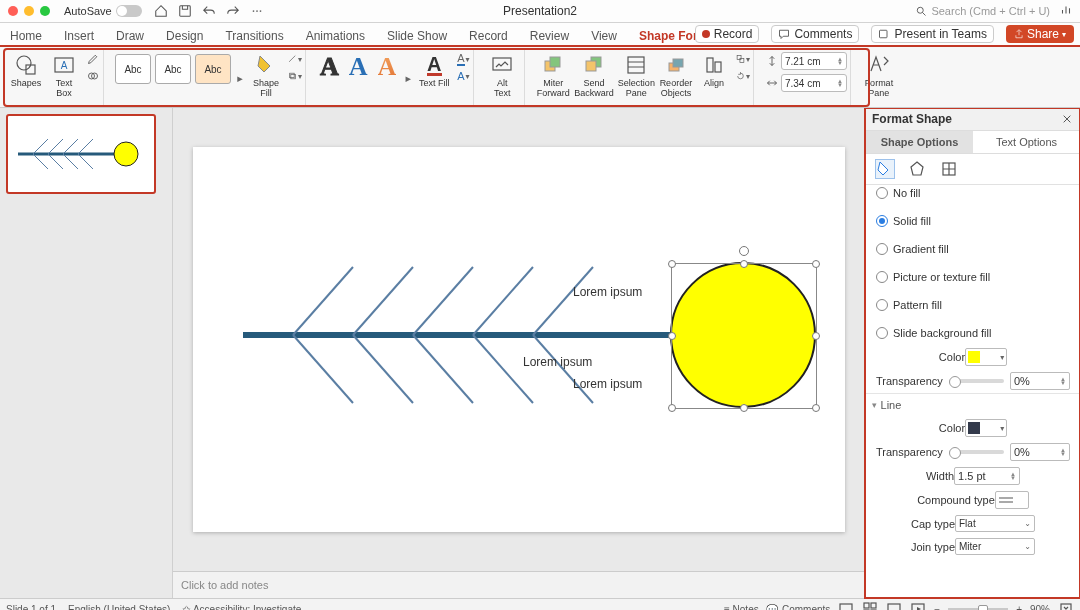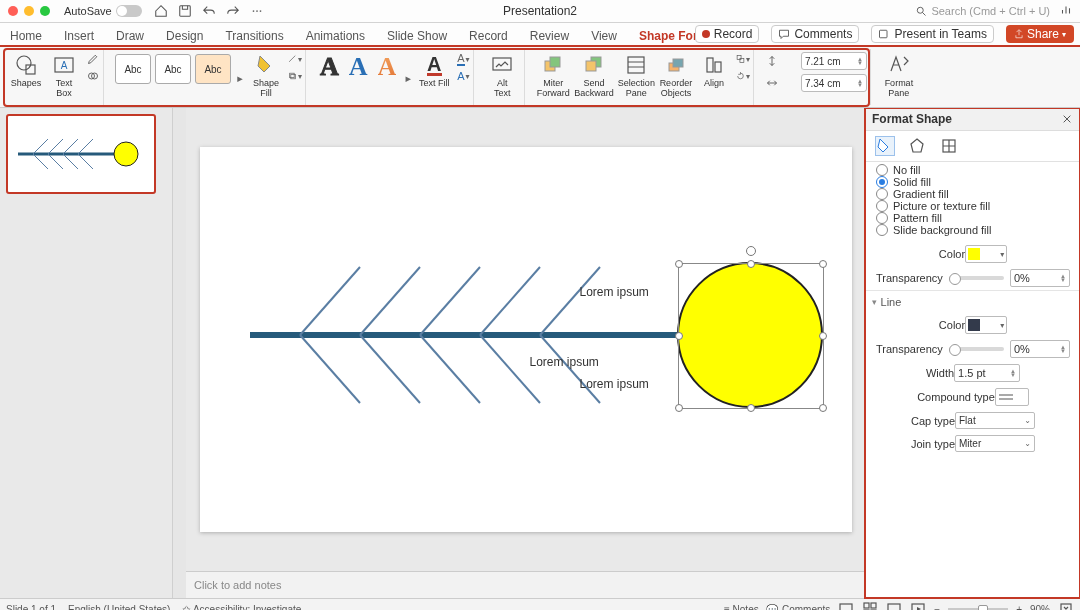--- a/index.html
+++ b/index.html
@@ -139,41 +139,41 @@
     font-size:10px;background:#fff;
   }
   .abc-box.filled{background:#ffe4c4;}
   .carat{font-size:8px;margin-left:1px;color:#666;}
   .bigA{font-family:Georgia,serif;font-size:26px;font-weight:bold;margin:0 5px;}
   .A-outline{color:#333;-webkit-text-stroke:1px #333;}
   .A-blue{color:#2a6fb5;}
   .A-grad{background:linear-gradient(#f4a460,#e07030);-webkit-background-clip:text;-webkit-text-fill-color:transparent;}
   .dim-box{
     width:58px;height:16px;display:flex;align-items:center;justify-content:space-between;
-    border:1px solid #bbb;border-radius:3px;background:#fff;padding:0 3px;font-size:10px;margin-left:20px;
+    border:1px solid #bbb;border-radius:3px;background:#fff;padding:0 3px;font-size:10px;
   }
   .dim-box .spin{display:flex;flex-direction:column;font-size:6px;line-height:4px;color:#888;}
   .seg-btns{display:flex;flex-direction:column;gap:4px;margin-left:3px;}
 
   
   .workspace{
     height:490px;
     display:flex;
   }
   
   .thumb-panel{
     width:160px;background:#e9e9e9;border-right:1px solid #cfcfcf;padding:6px;
   }
   .thumb{
     position:relative;width:146px;height:76px;background:#fff;border:2px solid #c33826;border-radius:3px;
   }
   .thumb svg{width:100%;height:100%;}
   
   .canvas-area{
-    flex:1;background:#e9e9e9;display:flex;flex-direction:column;margin-left:13px;
+    flex:1;background:#e9e9e9;display:flex;flex-direction:column;
   }
   .slide-stage{flex:1;display:flex;align-items:center;justify-content:center;}
   .slide{
     width:652px;height:385px;background:#fff;box-shadow:0 1px 4px rgba(0,0,0,.25);
     position:relative;
   }
   .notes{
     height:26px;background:#f2f2f2;border-top:1px solid #ccc;
     display:flex;align-items:center;padding-left:8px;color:#888;font-size:11px;
   }
@@ -209,21 +209,21 @@
   .pane-icons .pi{width:18px;height:18px;display:flex;align-items:center;justify-content:center;}
   .pane-icons .pi.active{outline:1px solid #9cc1eb;background:#e9f2fb;}
   .pane-body{flex:1;overflow:auto;font-size:11px;}
   .sec{
     border-top:1px solid #e5e5e5;
   }
   .sec-head{
     display:flex;align-items:center;gap:4px;padding:5px 6px;color:#555;
   }
   .chev{font-size:9px;color:#888;}
-  .radio-col{display:flex;flex-direction:column;gap:0;padding:2px 10px 6px;}
+  .radio-col{display:flex;flex-direction:column;gap:16px;padding:2px 10px 6px;}
   .r{display:flex;align-items:center;gap:5px;}
   .r .rd{
     width:10px;height:10px;border-radius:50%;border:1px solid #888;flex:0 0 auto;
   }
   .r .rd.on{border-color:#2a7de1;position:relative;}
   .r .rd.on::after{content:'';position:absolute;inset:2px;border-radius:50%;background:#2a7de1;}
   .row{
     display:flex;align-items:center;justify-content:center;
     padding:3px 10px;
   }
@@ -642,20 +642,24 @@
 
   <div class="pane">
     <div class="pane-head">
       <span>Format Shape</span>
       <div class="pane-close">
           <svg viewBox="0 0 12 12" width="10" height="10">
             <path class="stroke" d="M2 2l8 8M10 2l-8 8"></path>
           </svg>
         </div>
     </div>
+    <div class="pane-tabs">
+      <div class="pane-tab active">Shape Options</div>
+      <div class="pane-tab">Text Options</div>
+    </div>
     <div class="pane-icons">
       <div class="pi active">
           <svg viewBox="0 0 18 18">
             <path fill="#fff" stroke="#2a7de1" d="M4 2l8 8-5 5L2 10z"></path>
           </svg>
         </div>
       <div class="pi">
           <svg viewBox="0 0 18 18">
             <polygon class="stroke" points="9,2 15,7 13,15 5,15 3,7"></polygon>
           </svg>

